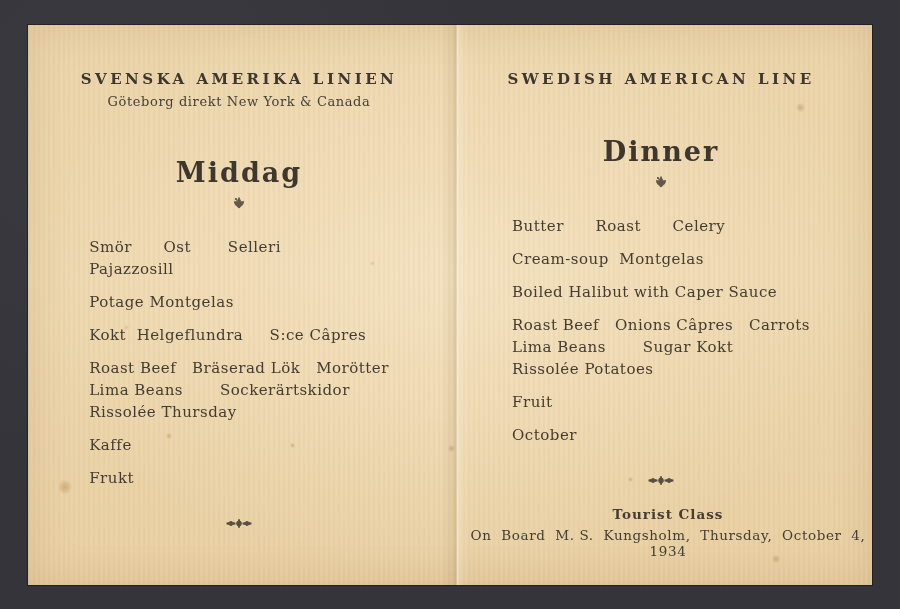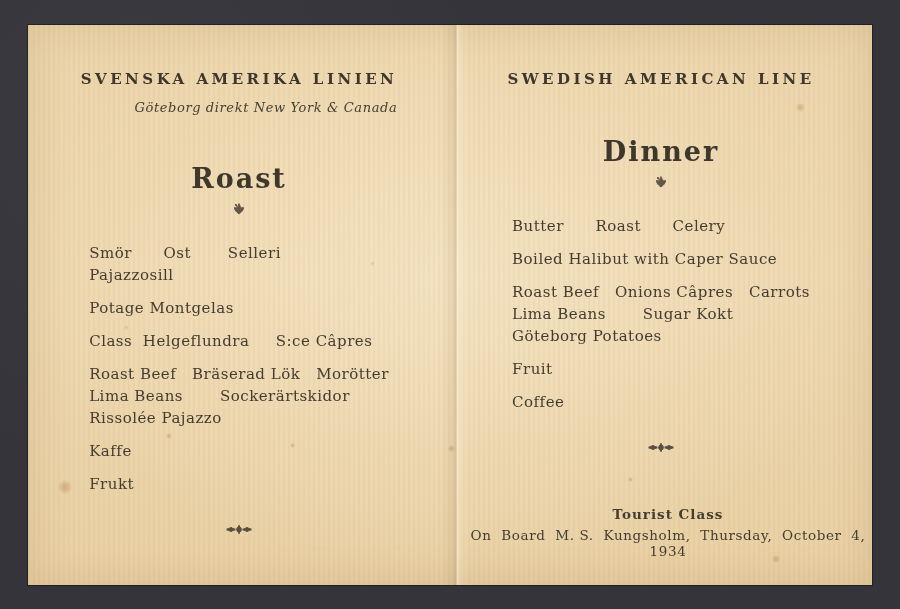--- a/index.html
+++ b/index.html
@@ -34,27 +34,27 @@
     background:linear-gradient(90deg,
       transparent 0%, rgba(120,85,40,.10) 42%, rgba(100,70,30,.18) 50%,
       rgba(255,250,235,.45) 54%, rgba(255,250,235,.12) 66%, transparent 100%);
     pointer-events:none;
   }
   .page{
     position:relative;width:50%;height:100%;
     display:flex;flex-direction:column;align-items:center;
     color:#433c31;
   }
-  .page-header{margin-top:45px;text-align:right;}
+  .page-header{margin-top:45px;text-align:center;}
   .line-name{
     font-size:15px;font-weight:700;letter-spacing:3.5px;color:#3d372d;
     white-space:pre-wrap;
   }
   .line-route{
-    font-size:13px;font-style:italic;margin-top:12px;letter-spacing:.6px;
+    font-size:13px;margin-top:6px;letter-spacing:.6px;
     color:#464035;white-space:pre-wrap;
   }
   .meal-title{
     margin-top:48px;font-size:27px;font-weight:700;letter-spacing:2px;
     color:#3d372d;
   }
   .title-ornament{margin-top:6px;height:12px;opacity:.85;}
   .menu{
     margin-top:30px;text-align:left;font-size:15px;letter-spacing:.5px;
   }
@@ -88,42 +88,42 @@
 <body>
 
 <div class="stage">
   <div class="card">
 
     <div class="page">
       <div class="page-header">
         <div class="line-name">SVENSKA AMERIKA LINIEN</div>
         <div class="line-route">Göteborg direkt New York &amp; Canada</div>
       </div>
-      <div class="meal-title">Roast</div>
+      <div class="meal-title">Middag</div>
       <div class="title-ornament">
         <svg width="14" height="12" viewBox="0 0 14 12">
           <path class="ink" d="M7 11 C4.5 9 2.2 7.2 2.6 4.4 C4.4 5.2 5.6 4.8 6 3 C6.2 2 6.6 1.2 7 .6 C7.4 1.2 7.8 2 8 3 C8.4 4.8 9.6 5.2 11.4 4.4 C11.8 7.2 9.5 9 7 11 Z"></path>
           <path class="ink" d="M3 2 L5 3.4 L4 1 Z"></path>
         </svg>
       </div>
       <div class="menu">
           <div class="menu-group">
             <div class="menu-line">Smör      Ost       Selleri</div>
             <div class="menu-line">Pajazzosill</div>
           </div>
           <div class="menu-group">
             <div class="menu-line">Potage Montgelas</div>
           </div>
           <div class="menu-group">
-            <div class="menu-line">Class  Helgeflundra     S:ce Câpres</div>
+            <div class="menu-line">Kokt  Helgeflundra     S:ce Câpres</div>
           </div>
           <div class="menu-group">
             <div class="menu-line">Roast Beef   Bräserad Lök   Morötter</div>
             <div class="menu-line">Lima Beans       Sockerärtskidor</div>
-            <div class="menu-line">Rissolée Pajazzo</div>
+            <div class="menu-line">Rissolée Thursday</div>
           </div>
           <div class="menu-group">
             <div class="menu-line">Kaffe</div>
           </div>
           <div class="menu-group">
             <div class="menu-line">Frukt</div>
           </div>
         </div>
       <div class="end-ornament">
         <svg width="26" height="11" viewBox="0 0 26 11">
@@ -148,32 +148,35 @@
         <svg width="14" height="12" viewBox="0 0 14 12">
           <path class="ink" d="M7 11 C4.5 9 2.2 7.2 2.6 4.4 C4.4 5.2 5.6 4.8 6 3 C6.2 2 6.6 1.2 7 .6 C7.4 1.2 7.8 2 8 3 C8.4 4.8 9.6 5.2 11.4 4.4 C11.8 7.2 9.5 9 7 11 Z"></path>
           <path class="ink" d="M3 2 L5 3.4 L4 1 Z"></path>
         </svg>
       </div>
       <div class="menu">
           <div class="menu-group">
             <div class="menu-line">Butter      Roast      Celery</div>
           </div>
           <div class="menu-group">
+            <div class="menu-line">Cream-soup  Montgelas</div>
+          </div>
+          <div class="menu-group">
             <div class="menu-line">Boiled Halibut with Caper Sauce</div>
           </div>
           <div class="menu-group">
             <div class="menu-line">Roast Beef   Onions Câpres   Carrots</div>
             <div class="menu-line">Lima Beans       Sugar Kokt</div>
-            <div class="menu-line">Göteborg Potatoes</div>
+            <div class="menu-line">Rissolée Potatoes</div>
           </div>
           <div class="menu-group">
             <div class="menu-line">Fruit</div>
           </div>
           <div class="menu-group">
-            <div class="menu-line">Coffee</div>
+            <div class="menu-line">October</div>
           </div>
         </div>
       <div class="end-ornament">
         <svg width="26" height="11" viewBox="0 0 26 11">
           <g class="ink">
             <circle cx="13" cy="5.5" r="2.4"></circle>
             <path d="M13 1.2 L14.2 4 L13 5.5 L11.8 4 Z M13 9.8 L14.2 7 L13 5.5 L11.8 7 Z"></path>
             <path d="M1 5.5 L5 3.4 L8.8 5.5 L5 7.6 Z"></path>
             <path d="M25 5.5 L21 3.4 L17.2 5.5 L21 7.6 Z"></path>
             <rect x="1" y="5" width="8" height="1"></rect>

